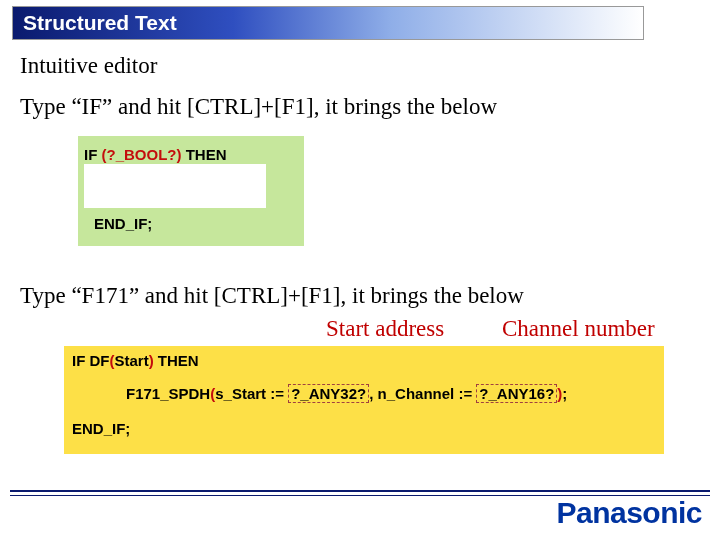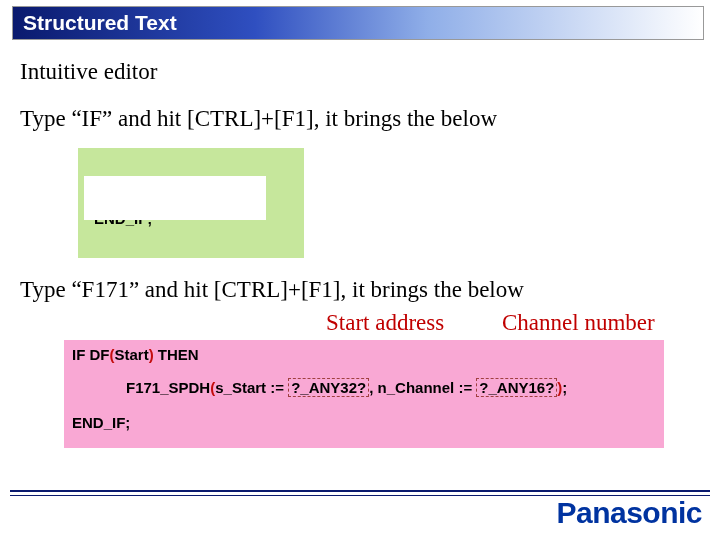--- a/index.html
+++ b/index.html
@@ -5,40 +5,40 @@
   * { margin: 0; padding: 0; box-sizing: border-box; }
   body {
     width: 720px;
     height: 540px;
     font-family: Georgia, "Times New Roman", serif;
     background: #ffffff;
     position: relative;
     overflow: hidden;
   }
   .slide-header {
-    width: 692px;
+    width: 632px;
     height: 34px;
     margin: 6px 0 0 12px;
     background: linear-gradient(to right, #0a1a6e 0%, #2f4fc0 35%, #8faee8 60%, #ffffff 100%);
     border: 1px solid #999;
     display: flex;
     align-items: center;
     padding-left: 10px;
   }
   .slide-header-title {
     color: #fff;
     font-family: Arial, Helvetica, sans-serif;
     font-size: 21px;
     font-weight: bold;
   }
   .body-line {
     font-size: 23px;
     color: #000;
     margin-left: 20px;
-    margin-top: 18px;
+    margin-top: 12px;
     line-height: 1.25;
   }
   .code-block-1 {
     margin: 14px 0 0 78px;
     width: 226px;
     height: 110px;
     background: #c6e79c;
     padding: 10px 6px 0 6px;
     font-family: Arial, Helvetica, sans-serif;
     font-weight: bold;
@@ -53,40 +53,40 @@
     left: 6px;
     top: 28px;
     width: 182px;
     height: 44px;
     background: #fff;
   }
   .body-line-2 {
     font-size: 23px;
     color: #000;
     margin-left: 20px;
-    margin-top: 18px;
+    margin-top: 36px;
     line-height: 1.25;
   }
   .annotations {
     position: relative;
     height: 36px;
   }
   .anno {
     position: absolute;
     font-size: 23px;
     color: #c00000;
     top: 6px;
   }
   .anno-1 { left: 326px; }
   .anno-2 { left: 502px; }
   .code-block-2 {
     margin: 0 0 0 64px;
     width: 600px;
     height: 108px;
-    background: #f9a8d4;
+    background: #fde047;
     padding: 6px 8px 0 8px;
     font-family: Arial, Helvetica, sans-serif;
     font-weight: bold;
     font-size: 15px;
     color: #000;
     position: relative;
   }
   .cb2-line1 { margin-top: 0; }
   .cb2-line2 { margin-top: 16px; padding-left: 54px; }
   .cb2-line3 { margin-top: 18px; }
@@ -156,20 +156,21 @@
 <body>
 
 <div class="slide-header">
   <span class="slide-header-title">Structured Text</span>
 </div>
 
 <div class="body-line">Intuitive editor</div>
 <div class="body-line">Type “IF” and hit [CTRL]+[F1], it brings the below</div>
 
 <div class="code-block-1">
+  <div class="code-line"><span>IF </span><span class="paren">(</span><span class="placeholder">?_BOOL?</span><span class="paren">)</span><span> THEN</span></div>
   <div class="white-mask"></div>
   <div class="code-line" style="margin-top:52px;padding-left:10px">END_IF;</div>
 </div>
 
 <div class="body-line-2">Type “F171” and hit [CTRL]+[F1], it brings the below</div>
 
 <div class="annotations">
   <div class="anno anno-2">Channel number</div>
   <div class="anno anno-1">Start address</div>
 </div>

